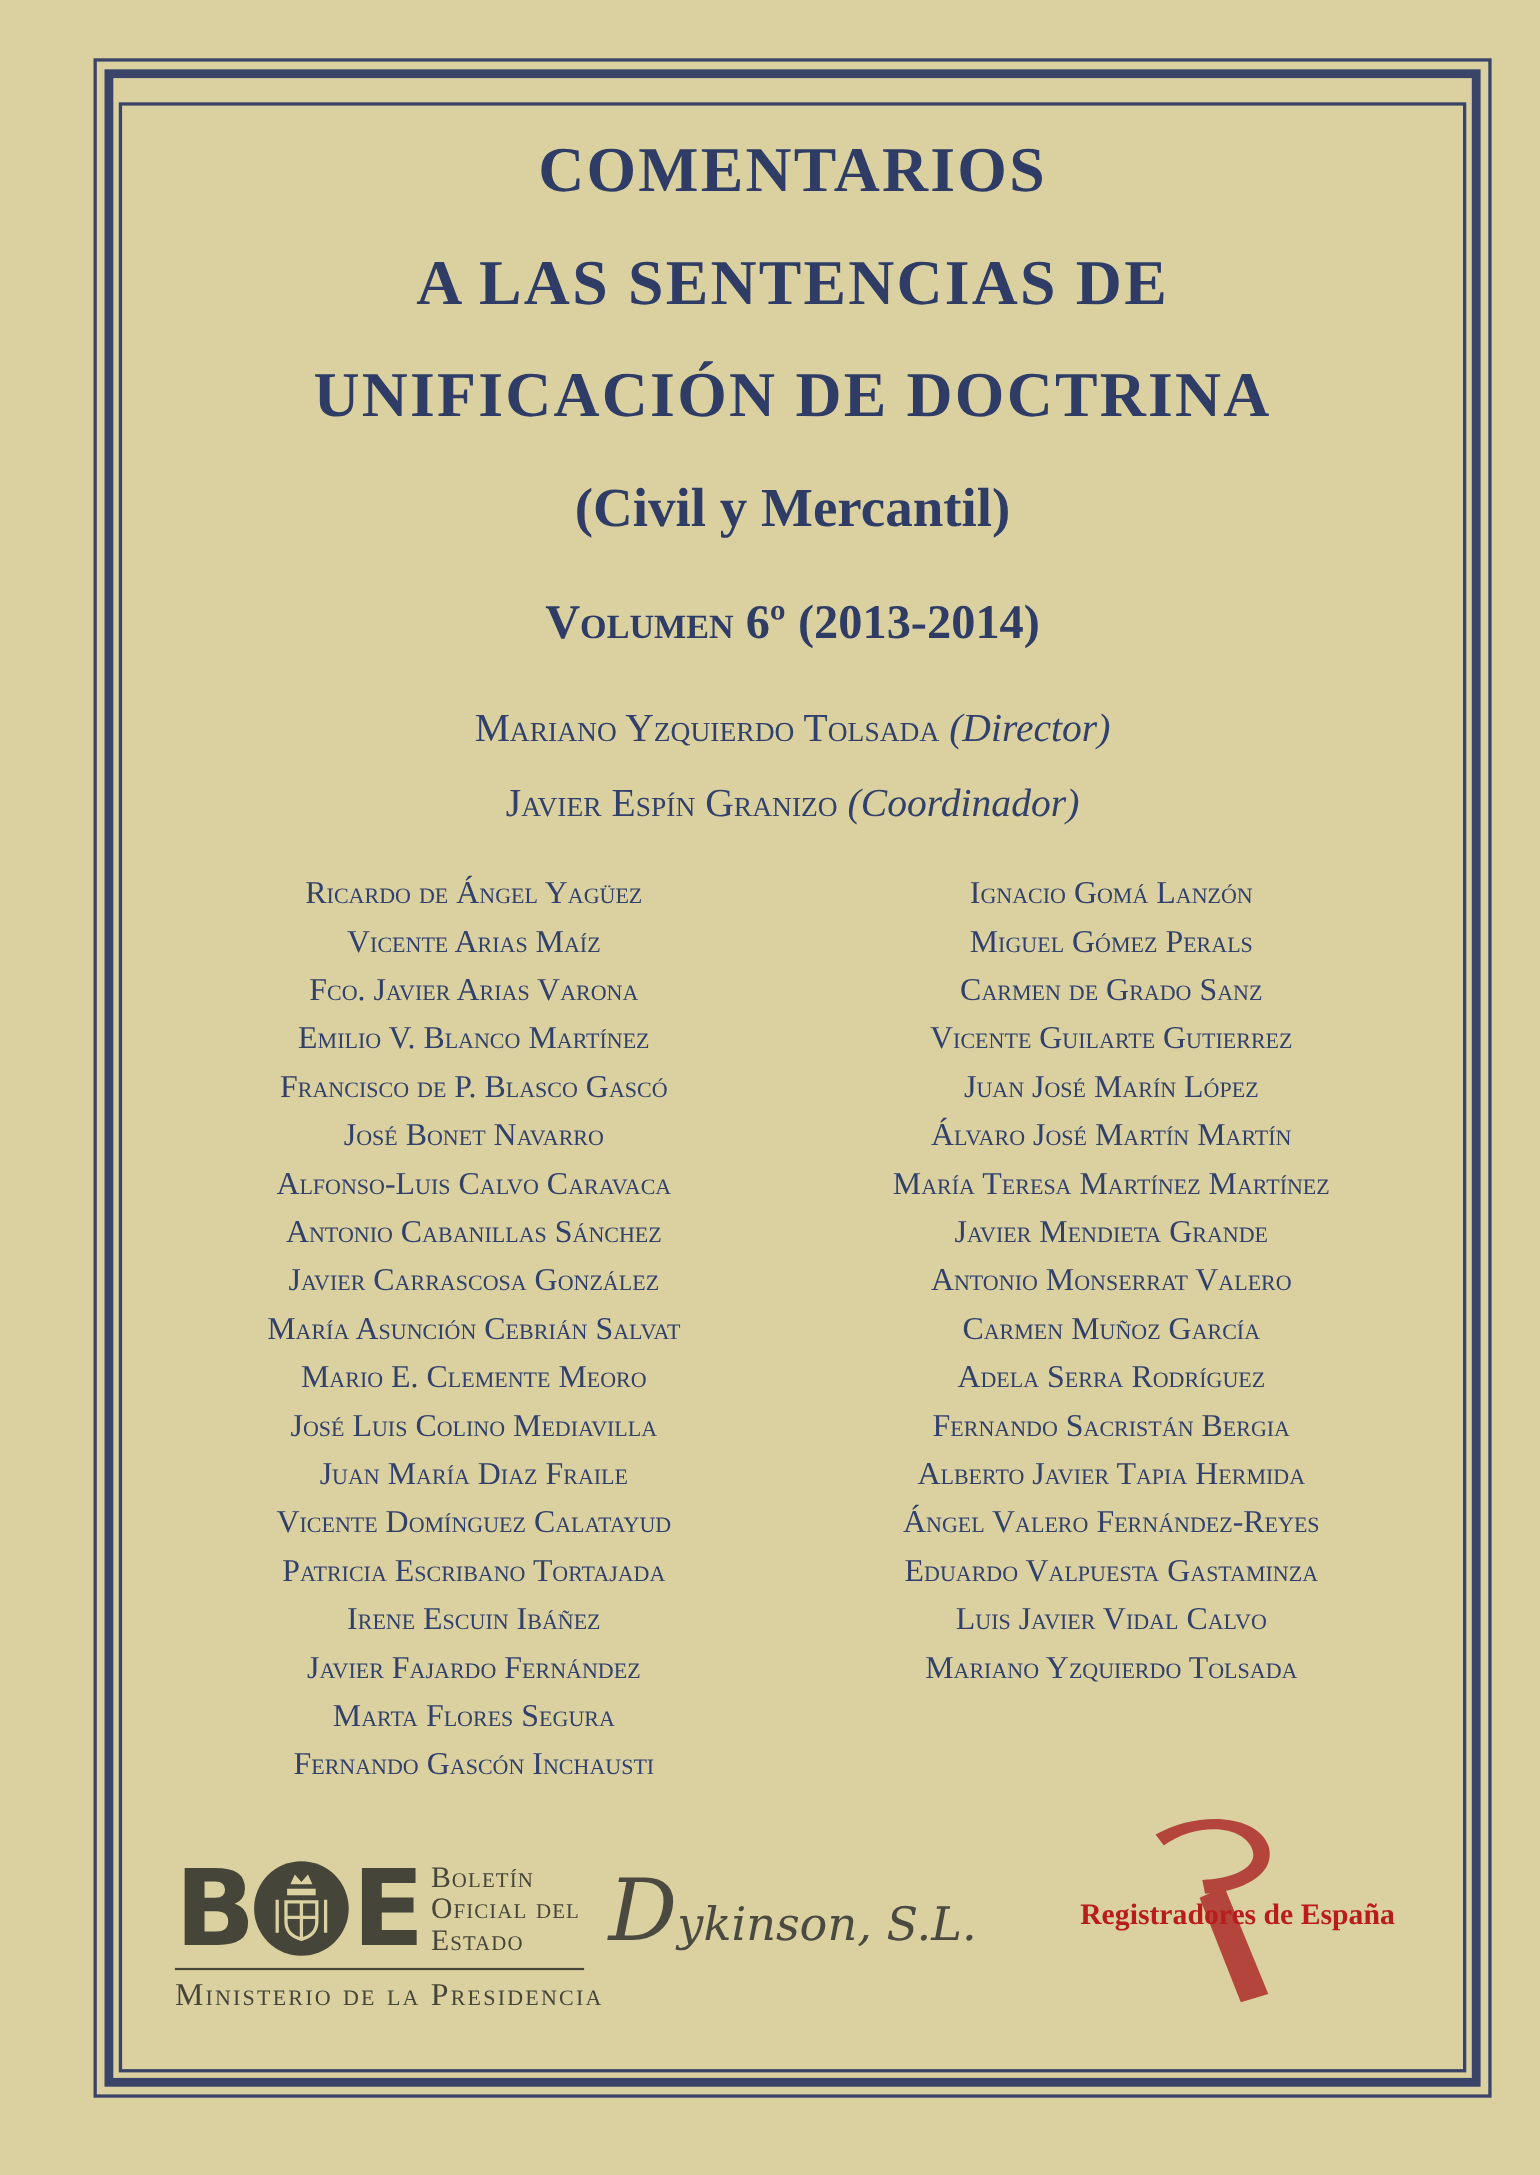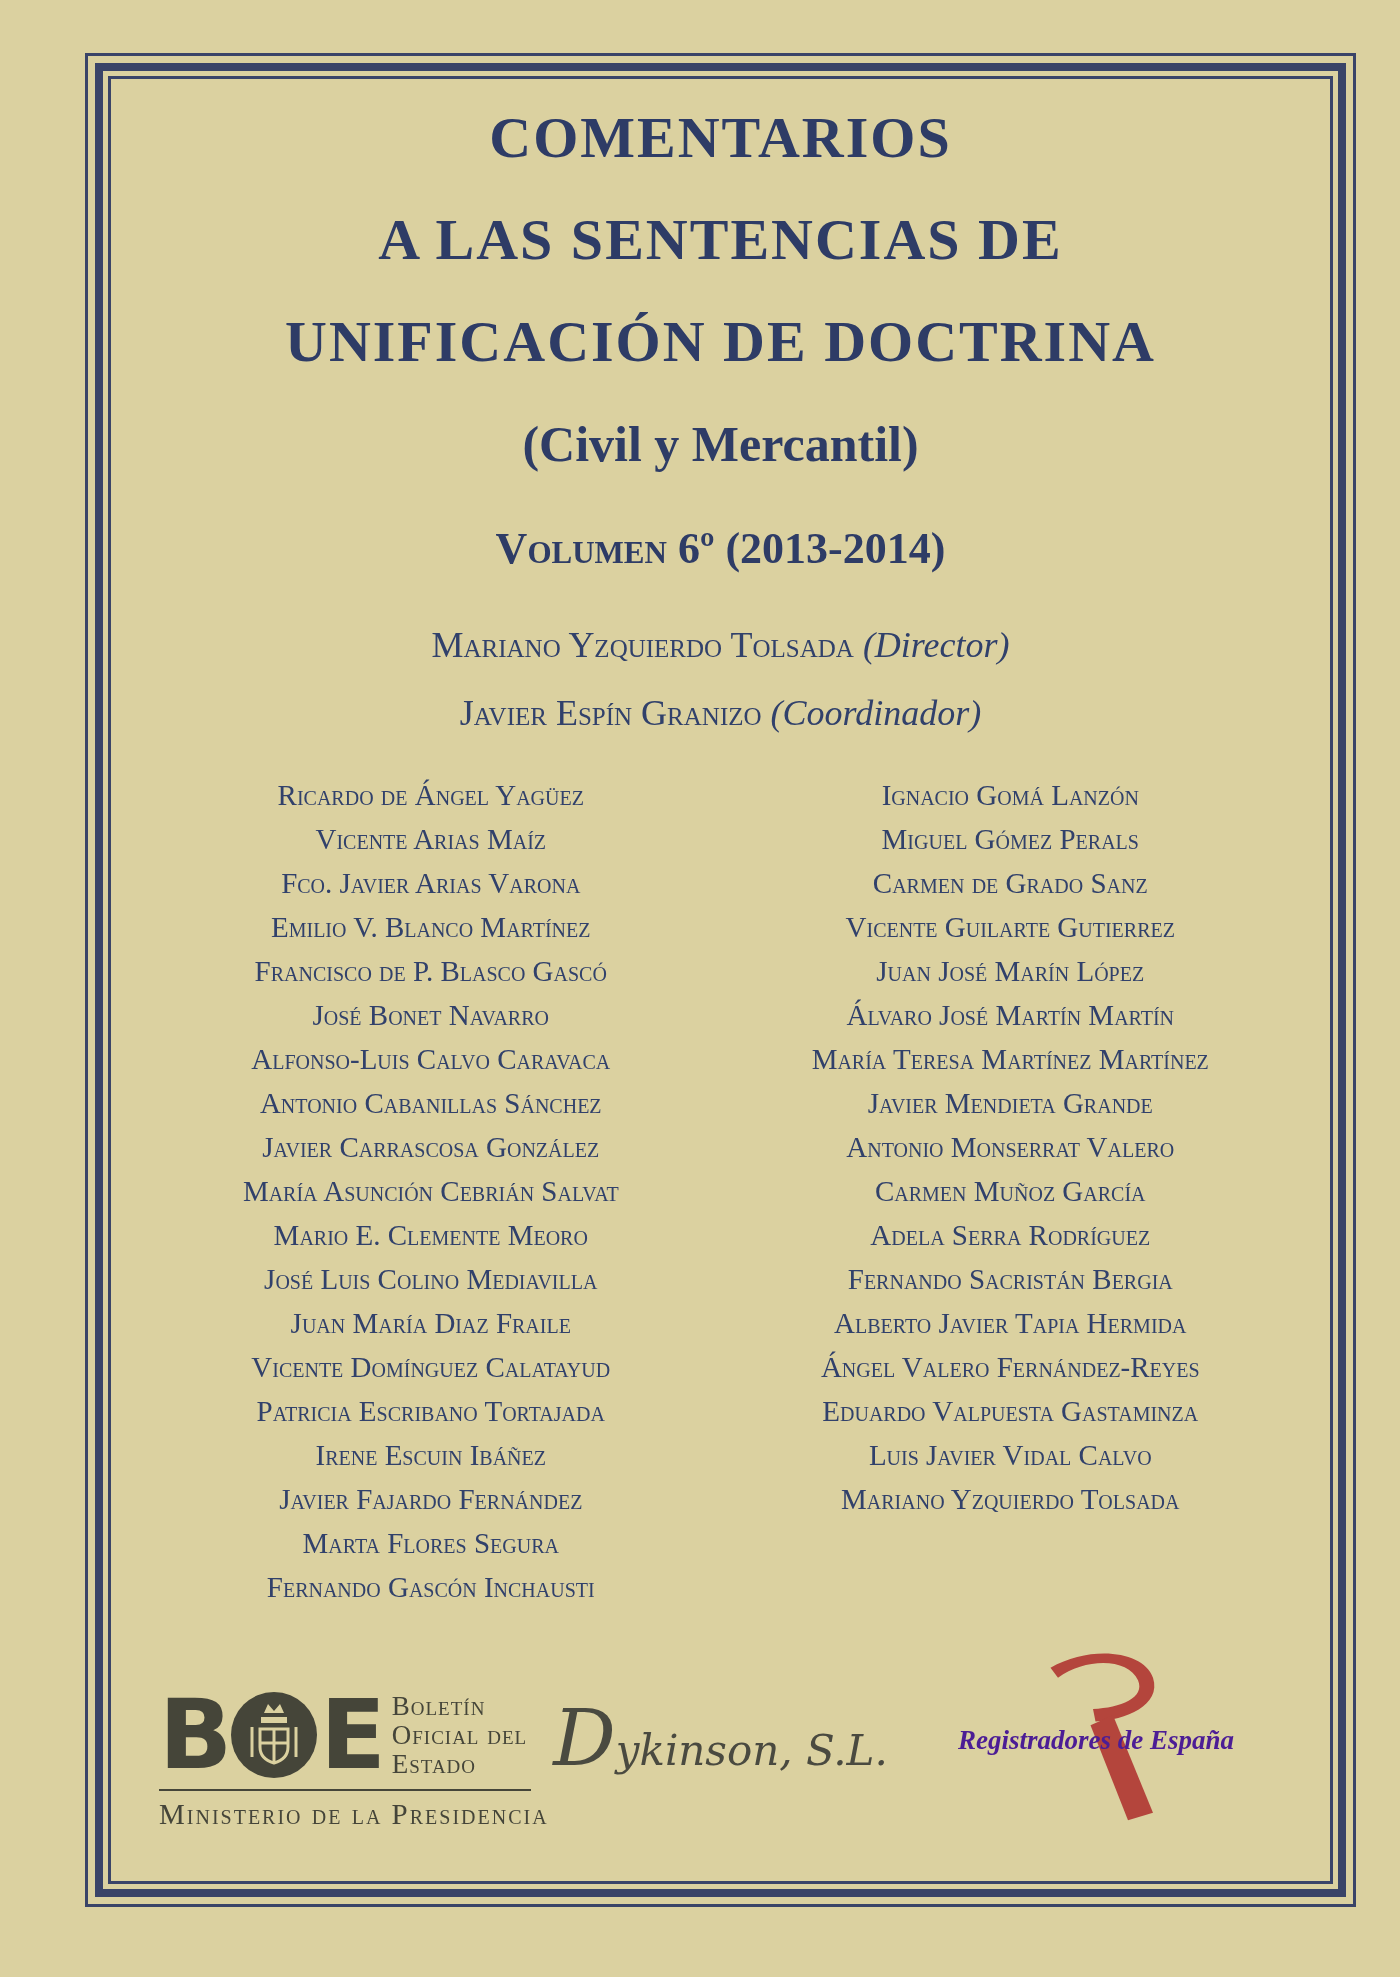--- a/index.html
+++ b/index.html
@@ -4,21 +4,21 @@
 <style>
   html,body{margin:0;padding:0;}
   body{
     width:1400px;height:1977px;position:relative;overflow:hidden;
     background:#DBD1A0;
     font-family:"Liberation Serif", serif;
   }
   
   .frame-outer{position:absolute;top:53px;left:85px;right:44px;bottom:70px;border:3px solid #3A4468;}
   .frame-mid{position:absolute;inset:7px;border:8px solid #3A4468;}
-  .frame-inner{position:absolute;inset:5px;border:3px solid #3A4468;}
+  .frame-inner{position:absolute;inset:5px;border:3px solid #3A4468;margin-top:17px;}
   .content{position:absolute;inset:0;text-align:center;color:#2E3C66;}
 
   .title-line{font-weight:bold;font-size:58px;line-height:1;letter-spacing:2px;color:#2E3C66;}
   .title-line.first{margin-top:30px;}
   .title-line + .title-line{margin-top:44px;}
   .subtitle{margin-top:48px;font-weight:bold;font-size:50px;line-height:1;color:#2E3C66;}
   .volume{margin-top:58px;font-weight:bold;font-size:44px;line-height:1;font-variant:small-caps;color:#2E3C66;}
 
   .credit{margin-top:56px;font-size:36px;line-height:1;color:#31416B;}
   .credit.coord{margin-top:32px;}
@@ -40,22 +40,22 @@
   .boe-rule{height:2px;background:#454539;margin:10px 0 7px 0;}
   .boe-ministry{font-variant:small-caps;font-size:29px;letter-spacing:2px;white-space:nowrap;}
   
   .dyk{position:absolute;left:50%;transform:translateX(-50%);bottom:88px;font-style:italic;
        font-family:"DejaVu Serif", serif;color:#4A4A40;white-space:nowrap;text-align:right;}
   .dyk .d-cap{font-size:78px;line-height:1;}
   .dyk .d-rest{font-size:42px;}
   
   .reg{position:absolute;right:62px;bottom:26px;width:310px;height:200px;}
   .reg svg{position:absolute;left:50%;transform:translateX(-50%);top:0;}
-  .reg-text{position:absolute;top:86px;left:0;right:0;text-align:left;font-style:italic;font-weight:bold;
-            font-size:27px;color:#4c1d95;z-index:2;white-space:nowrap;}
+  .reg-text{position:absolute;top:86px;left:0;right:0;text-align:right;font-weight:bold;
+            font-size:27px;color:#b91c1c;z-index:2;white-space:nowrap;}
 </style>
 </head>
 <body>
 
 <div class="frame-outer">
   <div class="frame-mid">
     <div class="frame-inner">
       <div class="content">
 
         <div class="title-line first">COMENTARIOS</div>

